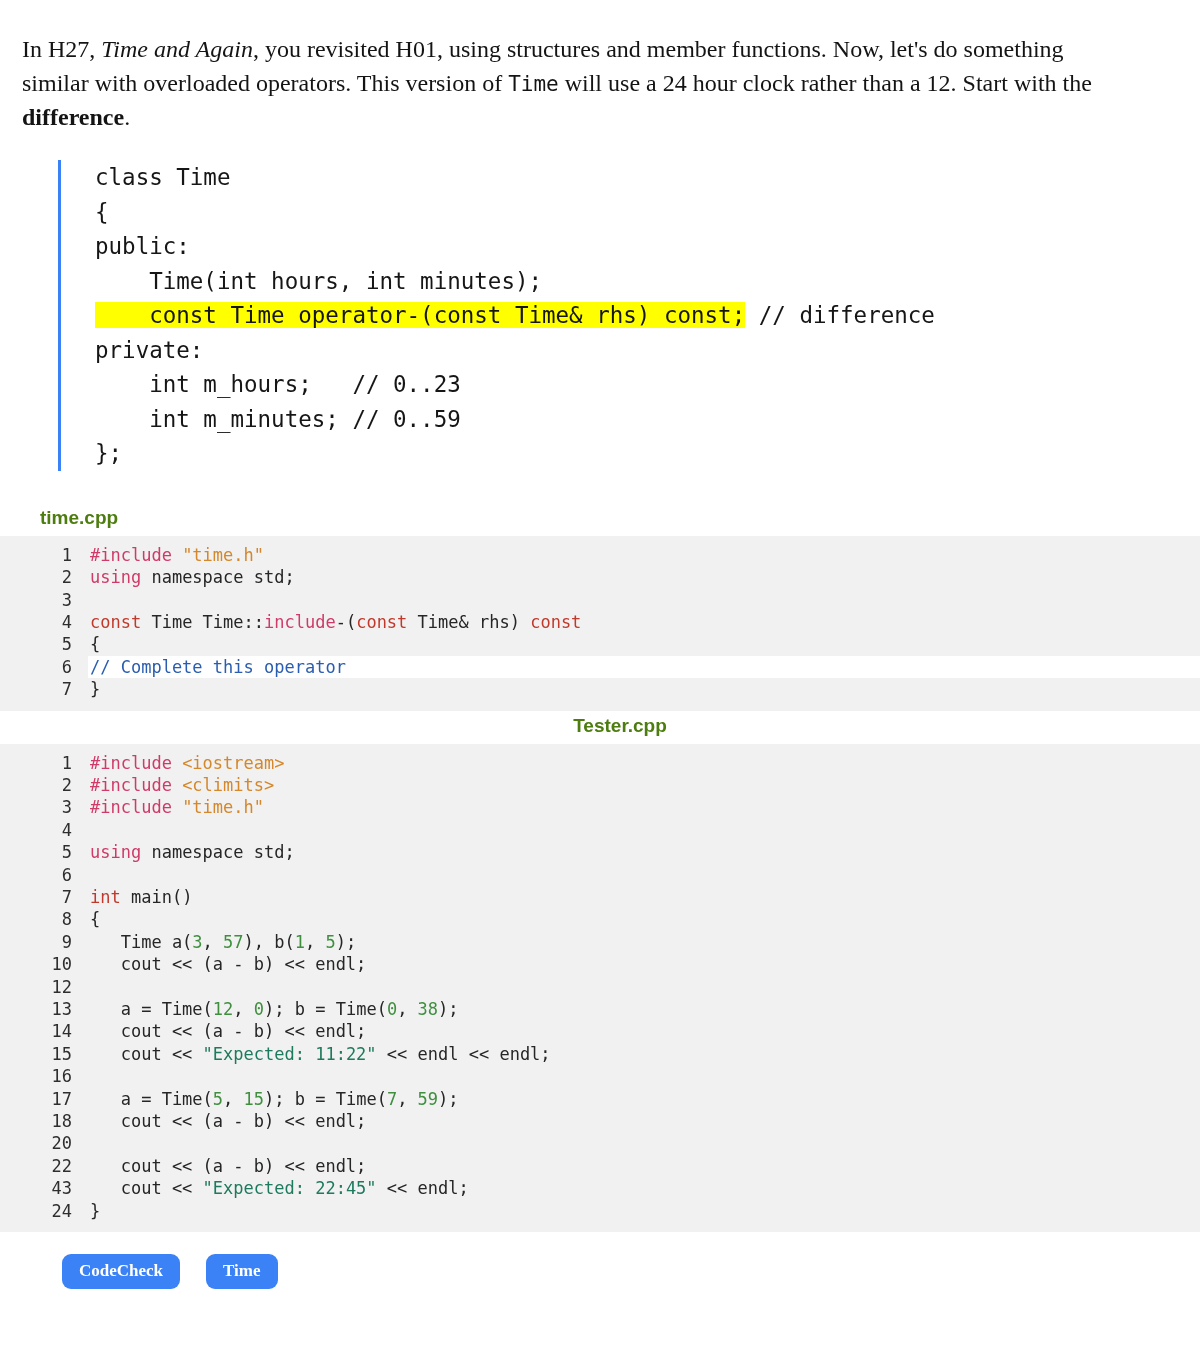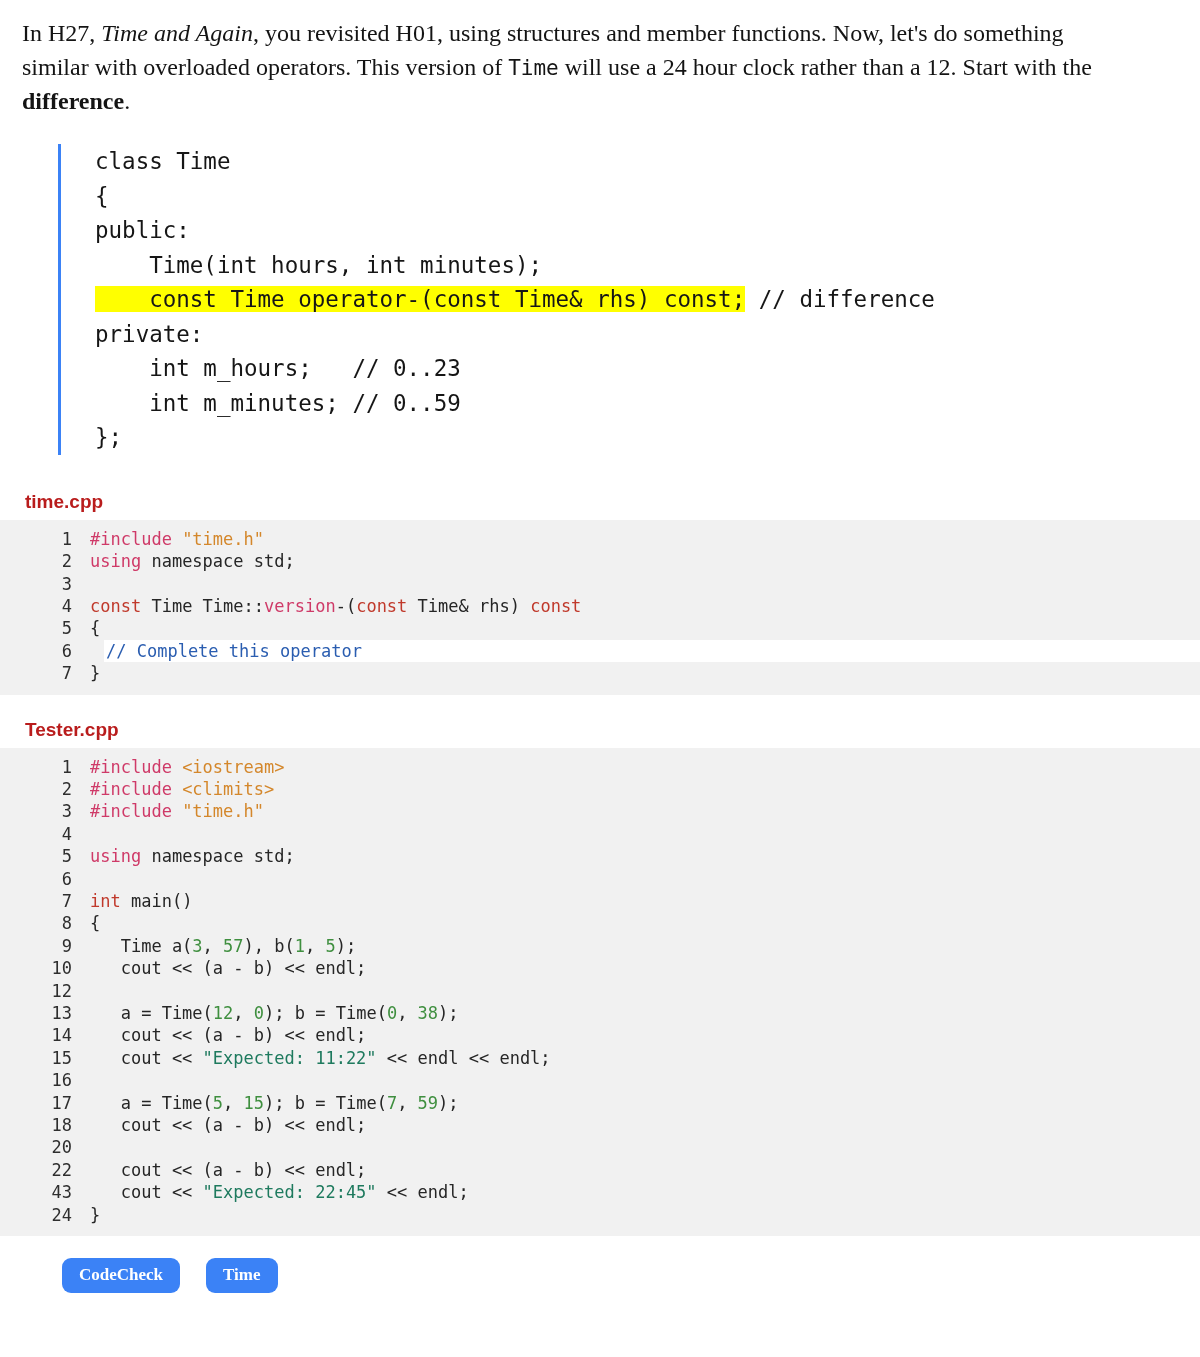--- a/index.html
+++ b/index.html
@@ -14,21 +14,21 @@
     color: #1a1a1a;
     -webkit-font-smoothing: antialiased;
   }
 
   
   .intro {
     font-family: "Liberation Serif", serif;
     font-size: 24px;
     line-height: 1.42;
     color: #141414;
-    padding: 16px 22px 0 22px;
+    padding: 32px 22px 0 22px;
     width: 1156px;
     box-sizing: border-box;
   }
   .intro em { font-style: italic; }
   .intro b  { font-weight: bold; }
   .mono-inline {
     font-family: "DejaVu Sans Mono", monospace;
     font-size: 21px;
   }
 
@@ -51,44 +51,43 @@
   }
   .hl-yellow {
     background: #ffff00;
   }
 
   
   .file-label {
     font-family: "Liberation Sans", sans-serif;
     font-weight: bold;
     font-size: 19px;
-    color: #b91c1c;
-    padding: 0 0 7px 25px;
+    color: #4d7c0f;
+    padding: 0 0 7px 40px;
   }
   .label-time   { margin-top: 36px; }
-  .label-tester { margin-top: 24px; }
+  .label-tester { margin-top: 4px; text-align: center; }
 
   
   .code-box {
     background: #f1f1f1;
     width: 1200px;
     box-sizing: border-box;
     padding: 8px 0 10px 0;
     font-family: "DejaVu Sans Mono", monospace;
     font-size: 17px;
     line-height: 22.4px;
   }
   .code-line {
     display: flex;
     align-items: flex-start;
     width: 100%;
   }
   .code-line.editable .ln-code {
     background: #ffffff;
-    margin-left: 16px;
   }
   .ln-num {
     flex: 0 0 88px;
     text-align: right;
     padding-right: 16px;
     color: #2e2e2e;
     box-sizing: border-box;
     user-select: none;
   }
   .ln-code {
@@ -159,21 +158,21 @@
     <div class="code-line">
       <span class="ln-num">2</span>
       <span class="ln-code"><span class="t-kw2">using</span><span class="t-plain"> namespace std;</span></span>
     </div>
     <div class="code-line">
       <span class="ln-num">3</span>
       <span class="ln-code">&nbsp;</span>
     </div>
     <div class="code-line">
       <span class="ln-num">4</span>
-      <span class="ln-code"><span class="t-kw">const</span><span class="t-plain"> Time Time::</span><span class="t-kw2">version</span><span class="t-plain">-(</span><span class="t-kw">const</span><span class="t-plain"> Time&amp; rhs) </span><span class="t-kw">const</span></span>
+      <span class="ln-code"><span class="t-kw">const</span><span class="t-plain"> Time Time::</span><span class="t-kw2">include</span><span class="t-plain">-(</span><span class="t-kw">const</span><span class="t-plain"> Time&amp; rhs) </span><span class="t-kw">const</span></span>
     </div>
     <div class="code-line">
       <span class="ln-num">5</span>
       <span class="ln-code"><span class="t-plain">{</span></span>
     </div>
     <div class="code-line editable">
       <span class="ln-num">6</span>
       <span class="ln-code"><span class="t-cmt">// Complete this operator</span></span>
     </div>
     <div class="code-line">

